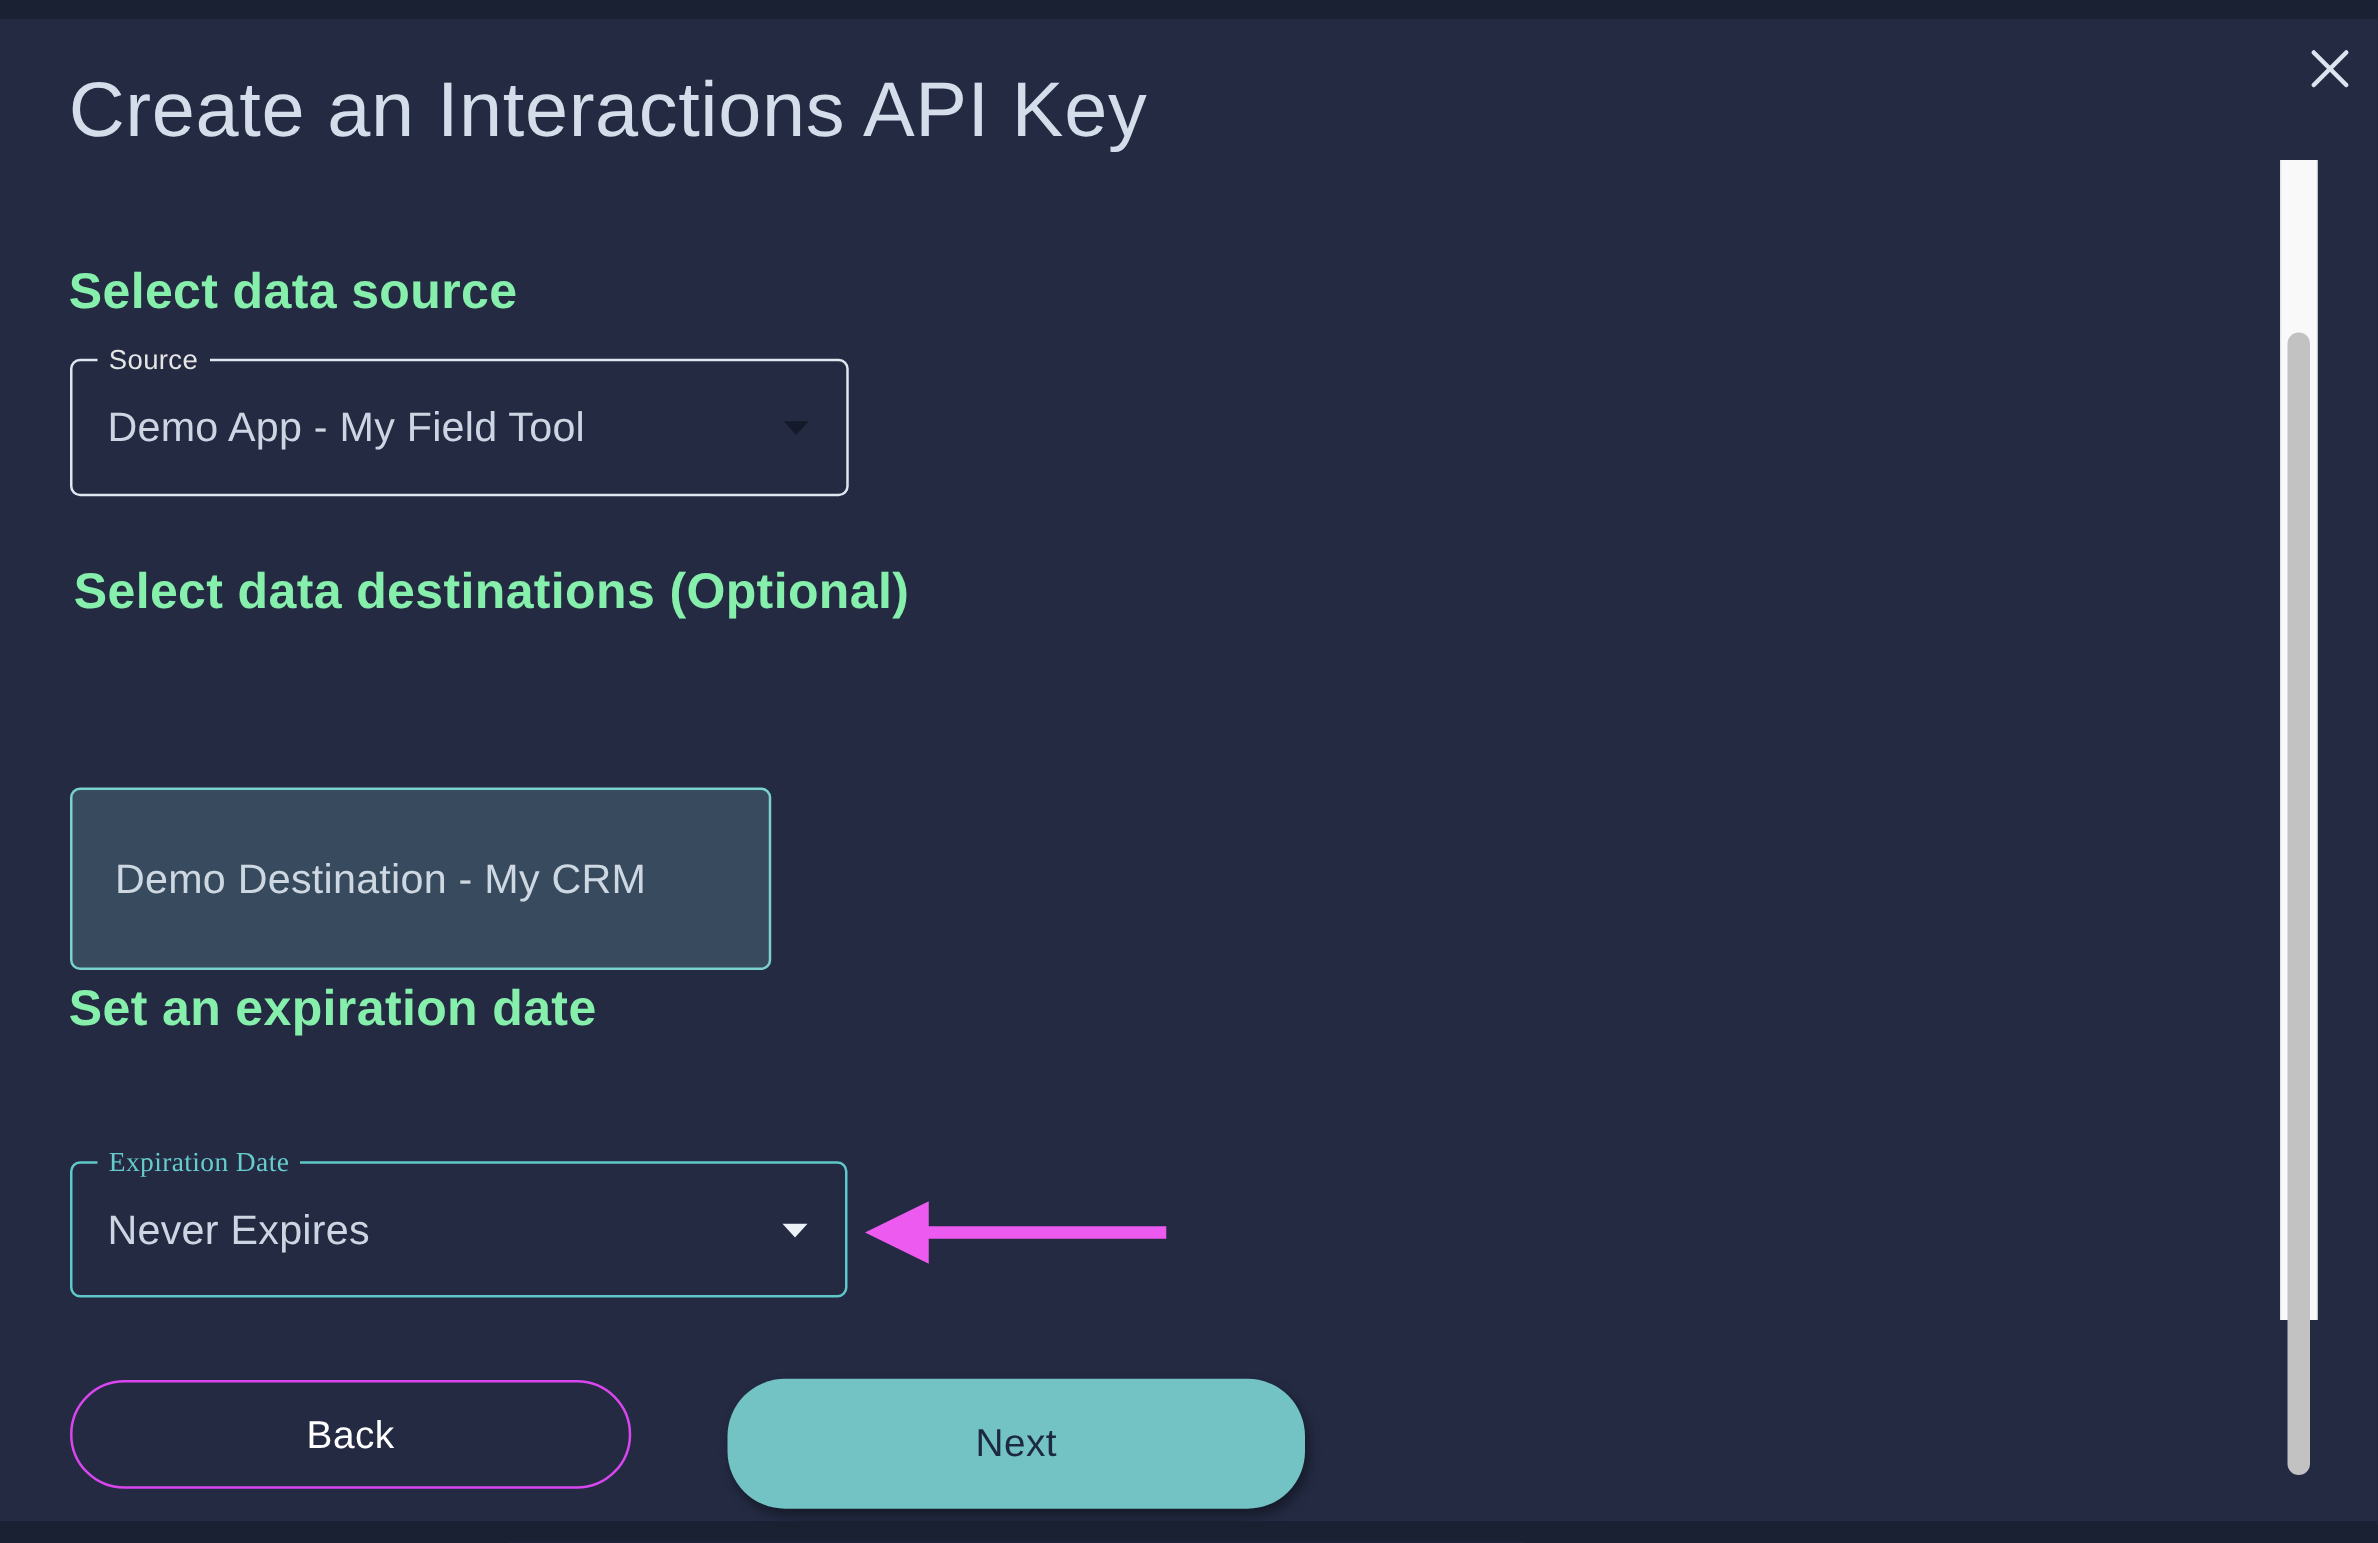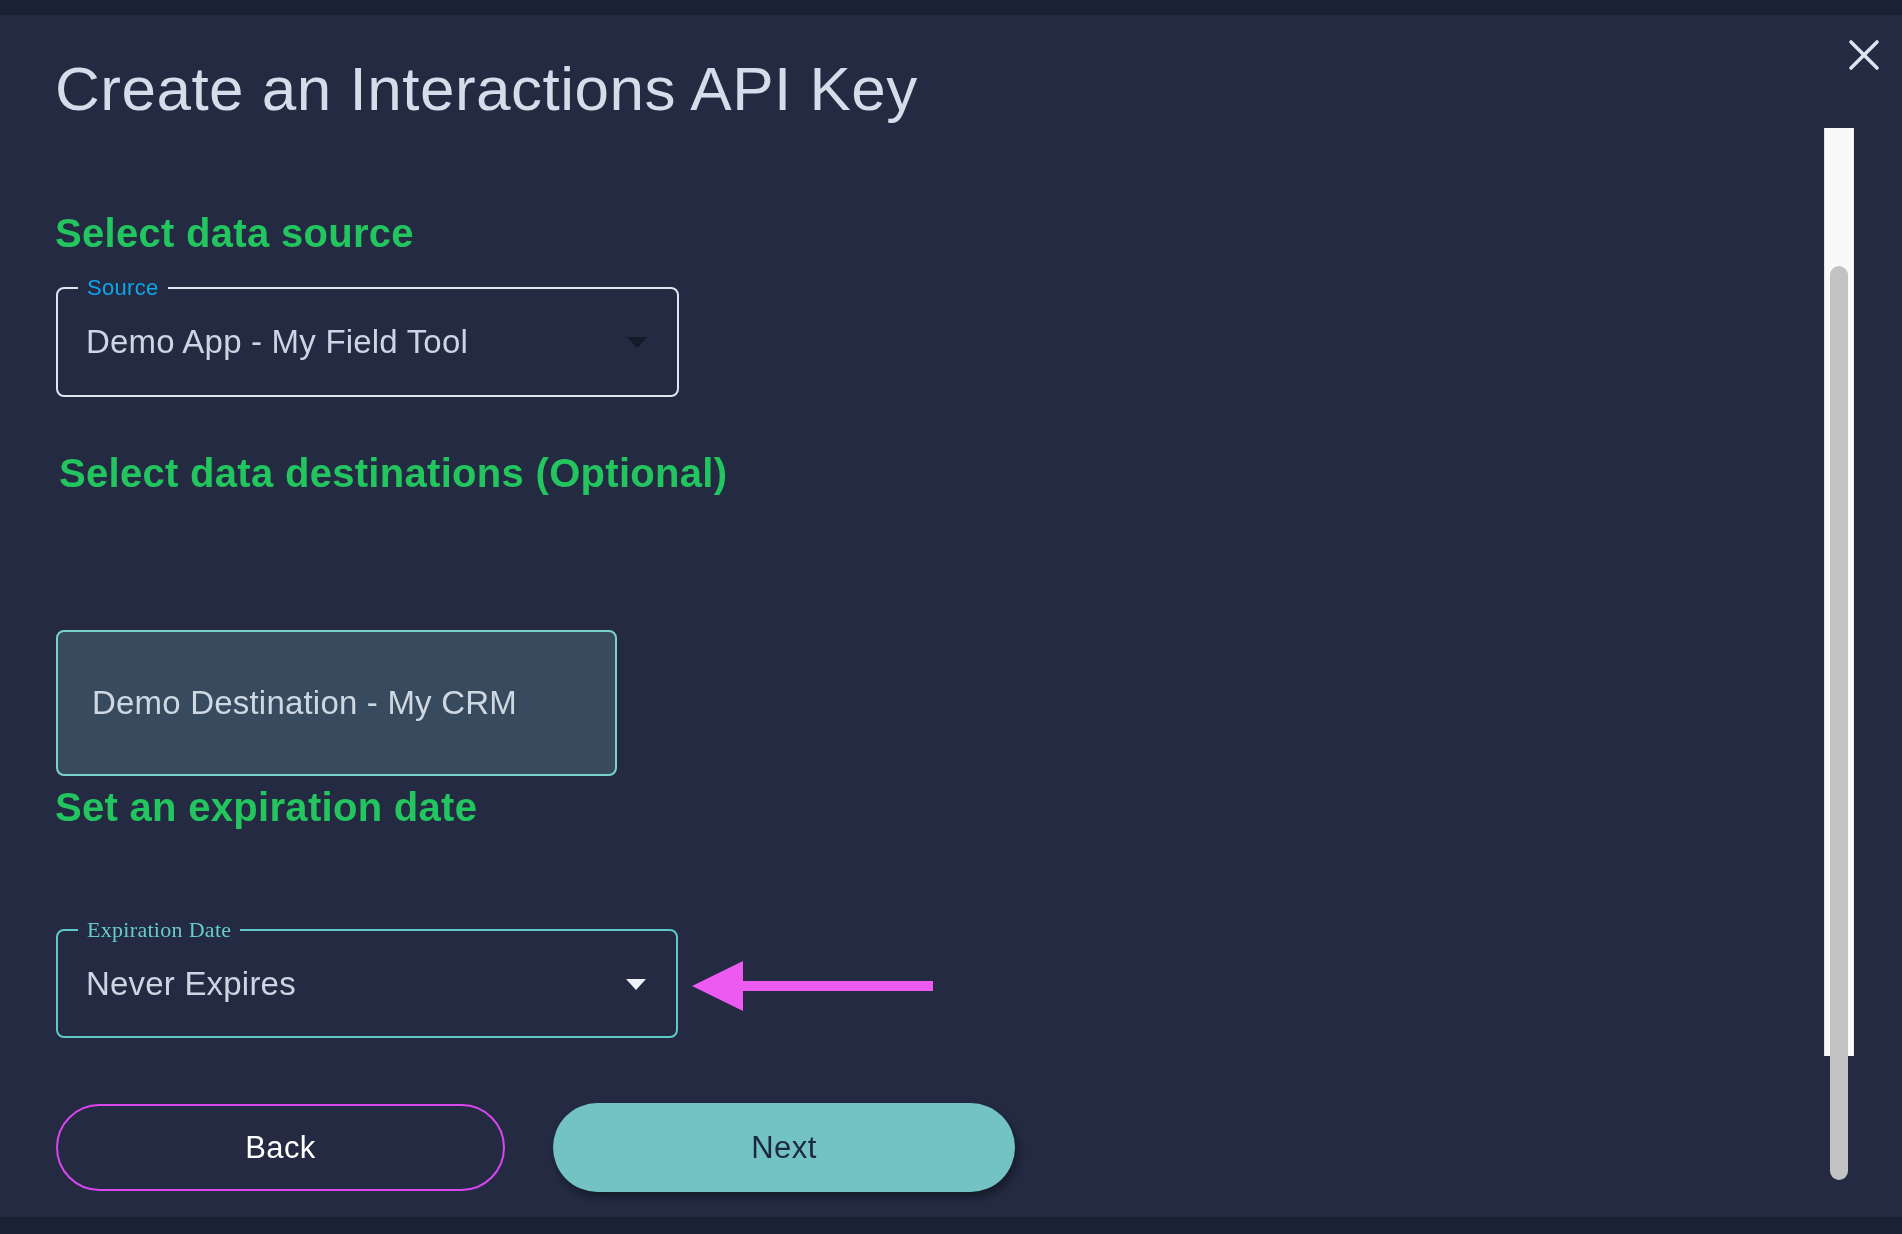--- a/index.html
+++ b/index.html
@@ -17,21 +17,21 @@
   .modal-title{
     left:55px;top:38px;
     font-size:62px;font-weight:500;color:#d4ddea;letter-spacing:.5px;
   }
   .close-btn{
     left:1842px;top:18px;width:44px;height:44px;
     background:transparent;border:none;cursor:pointer;padding:0;
     display:flex;align-items:center;justify-content:center;
   }
   .section-heading{
-    font-size:40px;font-weight:600;color:#22c55e;letter-spacing:.3px;
+    font-size:40px;font-weight:600;color:#86efac;letter-spacing:.3px;
   }
   .body-text{
     font-size:30px;color:#d9e1ec;line-height:55px;letter-spacing:.2px;
   }
   
   .select-field{
     width:619px;height:106px;border-radius:8px;
     background:transparent;cursor:pointer;
   }
   .select-field .notch-label{
@@ -43,21 +43,21 @@
     position:absolute;left:28px;top:0;height:100%;
     display:flex;align-items:center;
     font-size:33px;color:#ccd6e3;letter-spacing:.2px;
   }
   .caret{
     position:absolute;right:30px;top:50%;margin-top:-5px;
     width:0;height:0;
     border-left:10px solid transparent;border-right:10px solid transparent;
   }
   .field-light{border:2px solid #dfe6f0;}
-  .field-light .notch-label{color:#0ea5e9;}
+  .field-light .notch-label{color:#e5e5e5;}
   .field-light .caret{border-top:11px solid #141a2a;}
   .field-teal{border:2px solid #5fc8c8;}
   .field-teal .notch-label{color:#66cccb;font-family:Liberation Serif, serif;}
   .field-teal .caret{border-top:11px solid #edf2f8;}
   
   .dest-chip{
     left:56px;top:615px;width:561px;height:146px;border-radius:8px;
     background:#384a5d;border:2px solid #79d2cd;box-sizing:border-box;
     display:flex;align-items:center;cursor:pointer;
   }
@@ -69,21 +69,21 @@
     font-family:"Liberation Sans", sans-serif;
     font-size:31px;letter-spacing:.4px;cursor:pointer;
     display:flex;align-items:center;justify-content:center;
     border-radius:46px;box-sizing:border-box;
   }
   .btn-back{
     left:56px;top:1089px;width:449px;height:87px;
     background:transparent;border:2px solid #d946ef;color:#ffffff;
   }
   .btn-next{
-    left:553px;top:1088px;width:462px;height:89px;
+    left:582px;top:1088px;width:462px;height:104px;
     background:#73c3c5;border:none;color:#1d2940;font-weight:500;
     box-shadow:3px 5px 9px rgba(0,0,0,.38);
   }
   
   .scrollbar-track{
     left:1824px;top:128px;width:30px;height:928px;
     background:#f9f9f9;
     box-shadow:inset 1px 0 0 #e3e3e3, inset -1px 0 0 #ededed;
   }
   .scrollbar-thumb{

